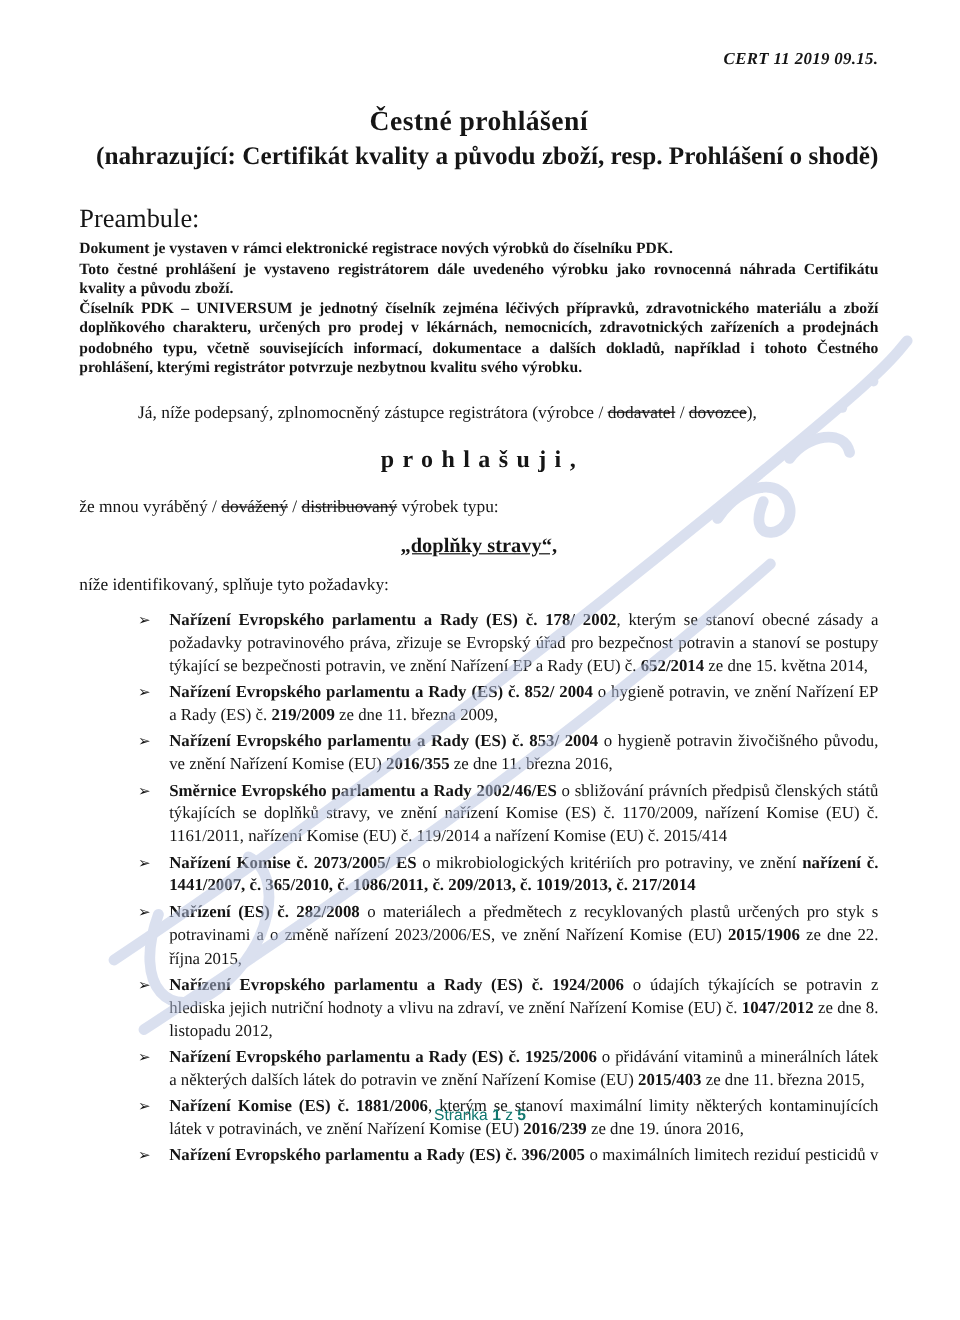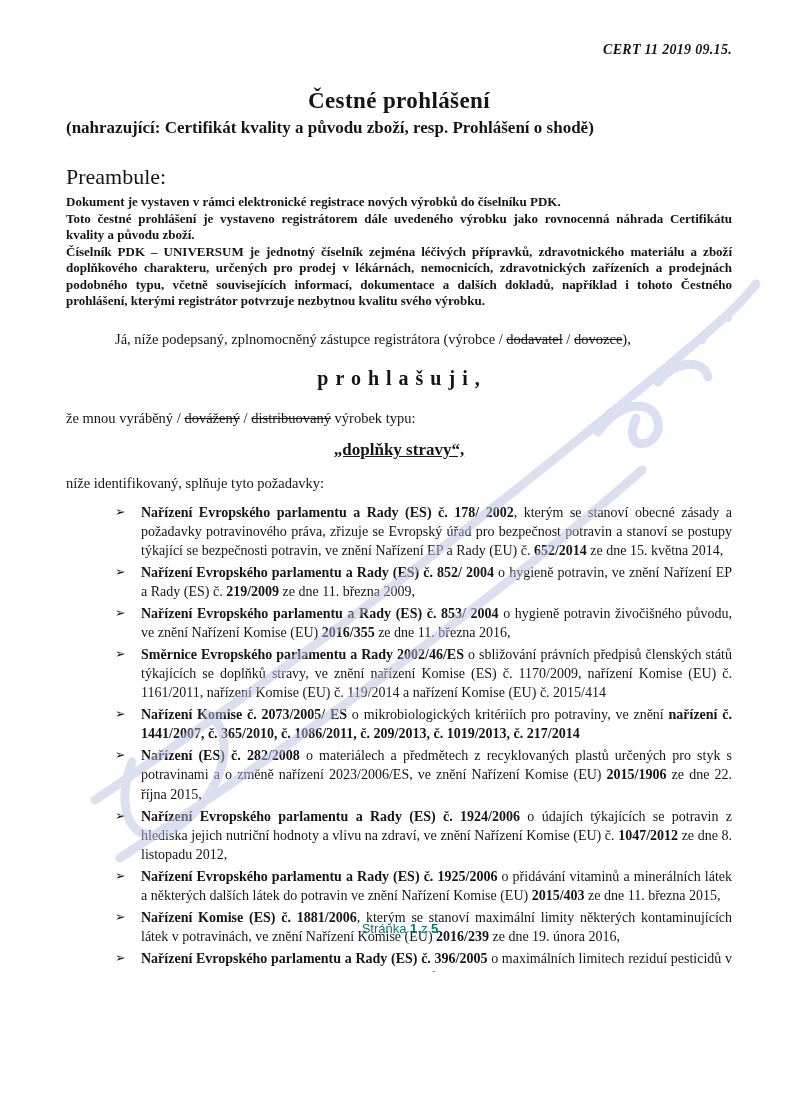--- a/index.html
+++ b/index.html
@@ -24,22 +24,22 @@
   }
   .title {
     margin-top: 30px;
     text-align: center;
     font-size: 23px;
     font-weight: bold;
     letter-spacing: .4px;
   }
   .subtitle {
     margin-top: 4px;
-    text-align: left;
-    font-size: 17px;
+    text-align: right;
+    font-size: 21px;
     font-weight: bold;
   }
   .preamble-heading {
     margin-top: 26px;
     font-size: 22px;
     font-weight: normal;
     margin-bottom: 4px;
   }
   .preamble-para {
     font-size: 13px;

